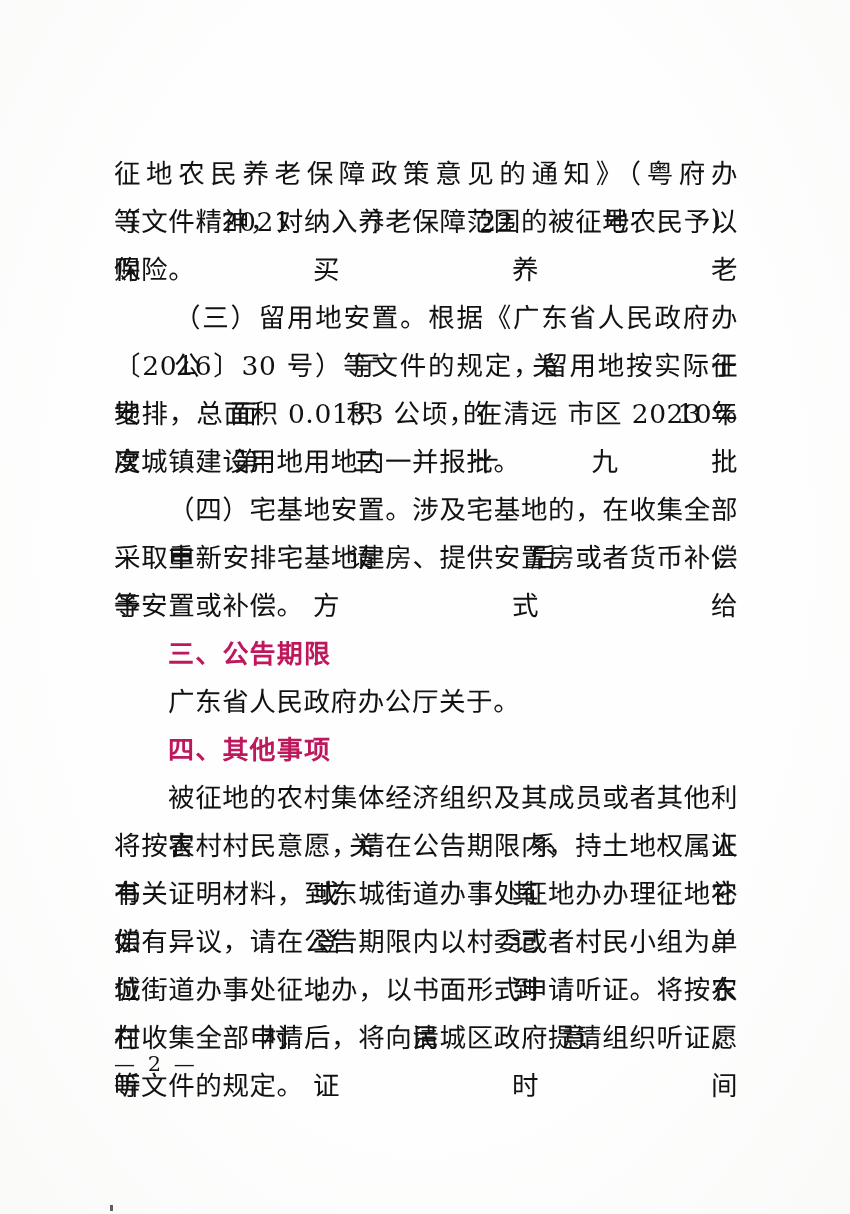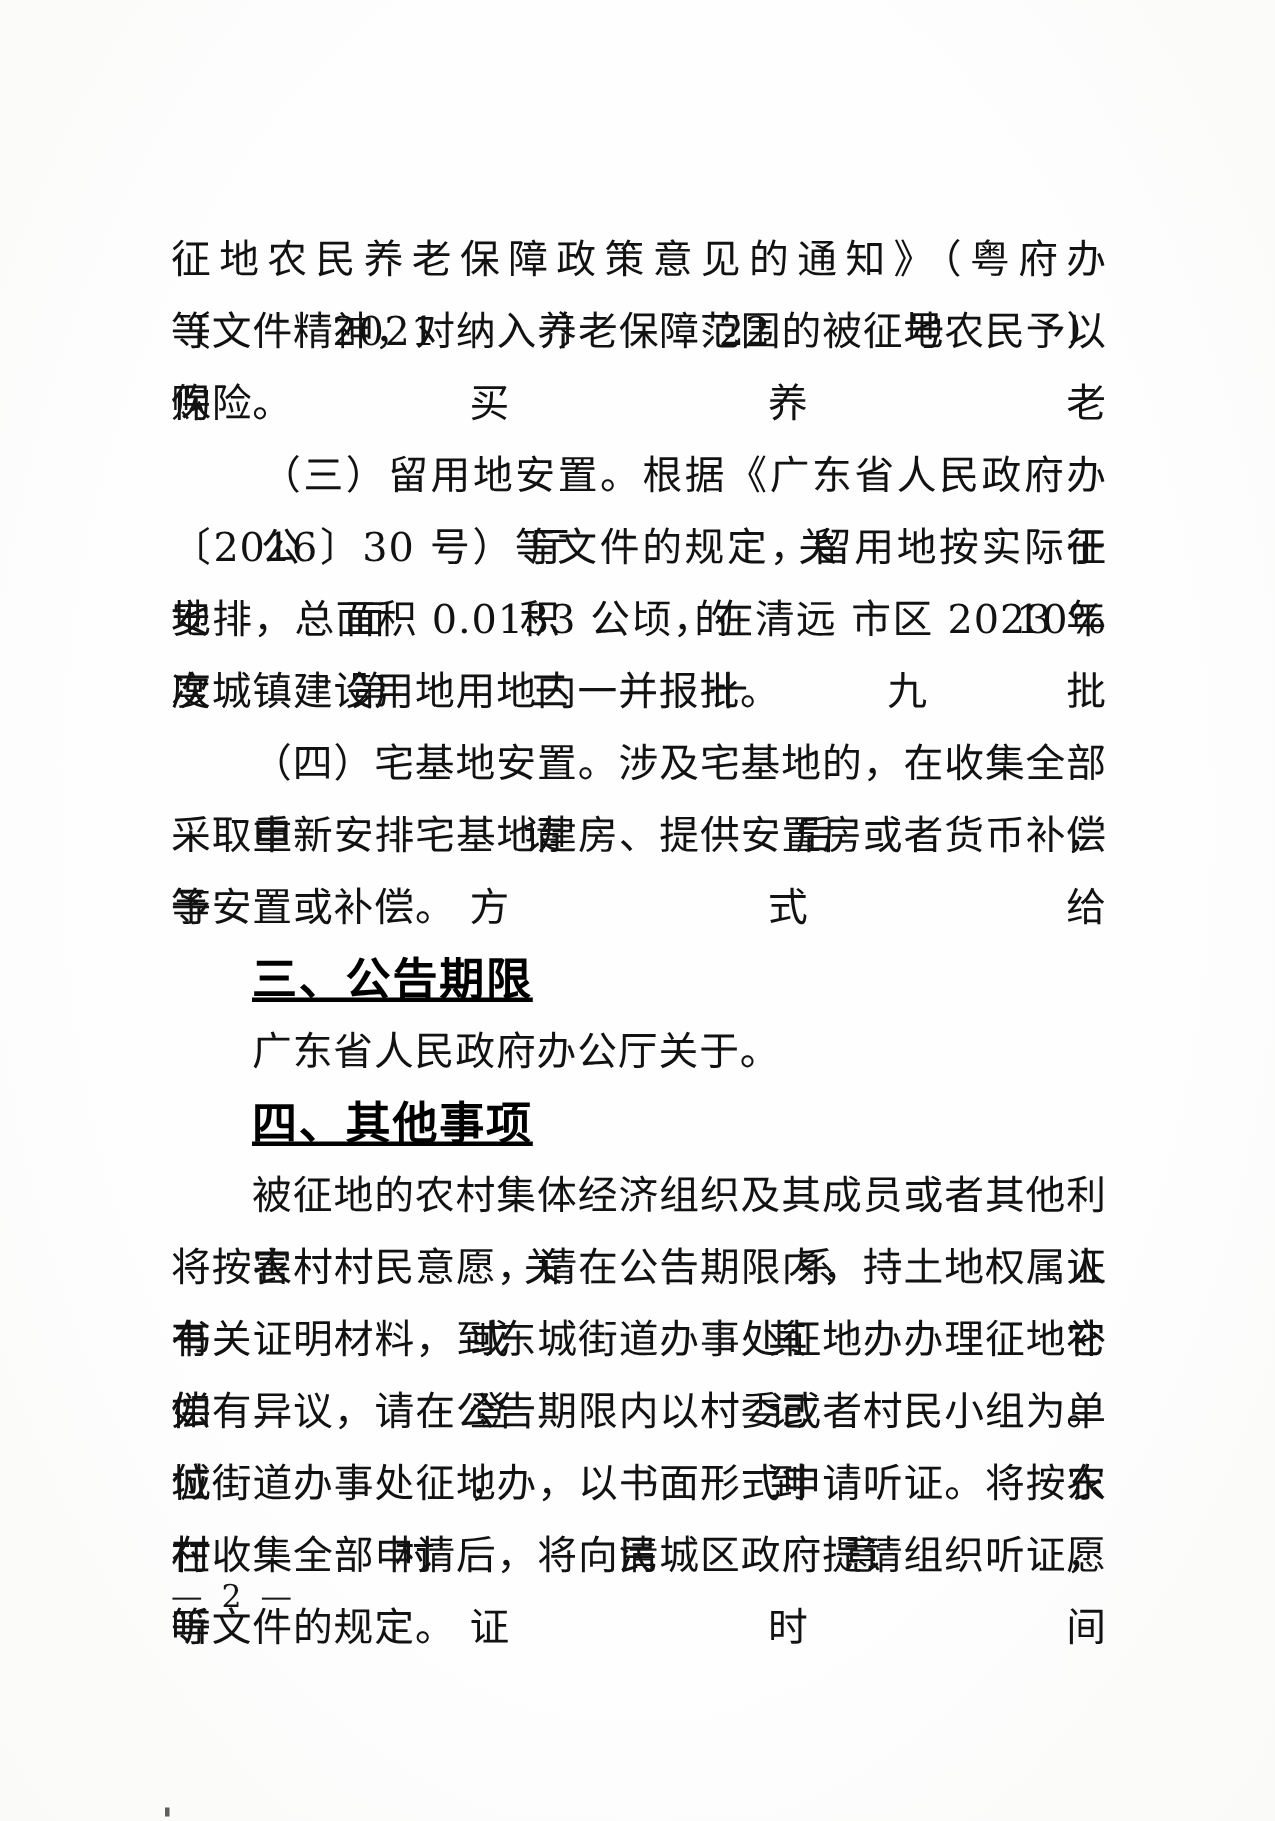--- a/index.html
+++ b/index.html
@@ -67,28 +67,27 @@
     padding-left: 54px;
   }
 
   .indent-wide {
     padding-left: 60px;
   }
 
   .heading {
     font-family: "DejaVu Sans", "Liberation Sans", sans-serif;
     font-weight: 700;
-    font-size: 30px;
+    font-size: 26px;
     letter-spacing: 1.2px;
     padding-left: 54px;
     height: 48px;
     display: block;
     white-space: pre;
-    color: #000000;
-    text-decoration: underline;
+    color: #be185d;
   }
 
   .page-number {
     position: absolute;
     left: 114px;
     top: 1052px;
     font-family: "DejaVu Serif", "Liberation Serif", serif;
     font-size: 21px;
     letter-spacing: 3px;
     color: #161616;

